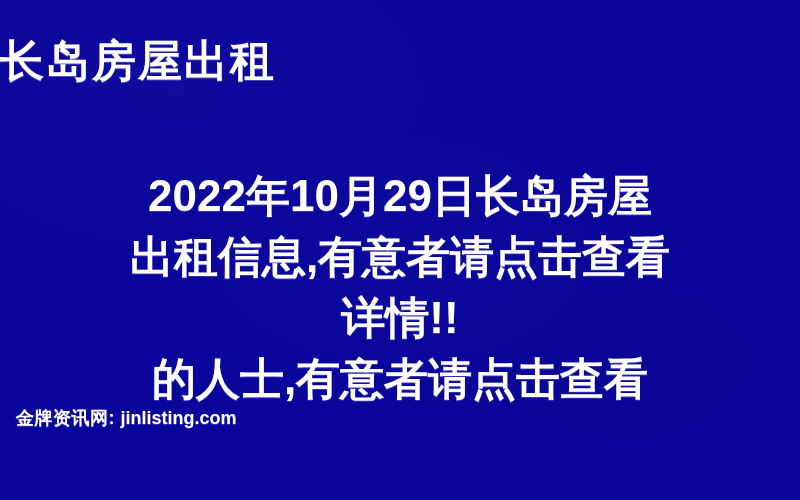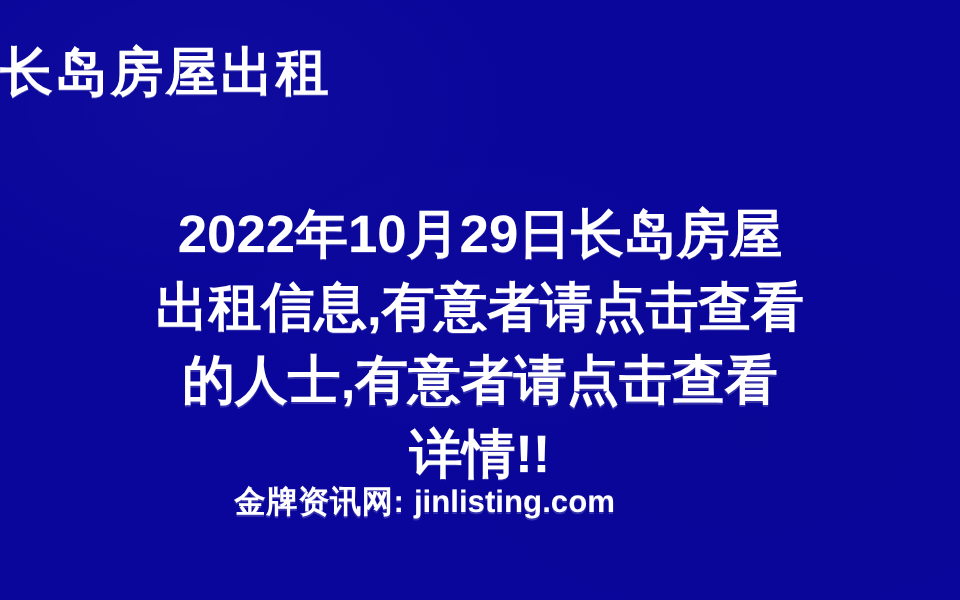--- a/index.html
+++ b/index.html
@@ -63,22 +63,22 @@
     text-shadow: 0 1px 0 rgba(255,255,255,0.18);
   }
 
   .footer {
     position: absolute;
     left: 0;
     top: 402px;
     width: 800px;
     padding-right: 108px;
     box-sizing: border-box;
-    text-align: center;
-    font-size: 26px;
+    text-align: left;
+    font-size: 18px;
     line-height: 32px;
     font-weight: 700;
     color: #ffffff;
     white-space: nowrap;
     letter-spacing: 0.5px;
     text-shadow: 0 1px 0 rgba(255,255,255,0.18);
     padding-left: 16px;
   }
 
   .footer .site-url {
@@ -89,22 +89,22 @@
 </head>
 <body>
 
 <div id="poster" style="background-color: rgb(10, 6, 155); color: rgb(255, 255, 255);">
 
   <div class="headline">长岛房屋出租</div>
 
   <div class="body-block">
     <div class="body-line">2022年10月29日长岛房屋</div>
     <div class="body-line">出租信息,有意者请点击查看</div>
+    <div class="body-line">详情!!</div>
     <div class="body-line">的人士,有意者请点击查看</div>
-    <div class="body-line">详情!!</div>
   </div>
 
   <div class="footer">
     <span class="site-label">金牌资讯网:</span>
     <span class="site-url">jinlisting.com</span>
   </div>
 
 </div>
 
 </body></html>

